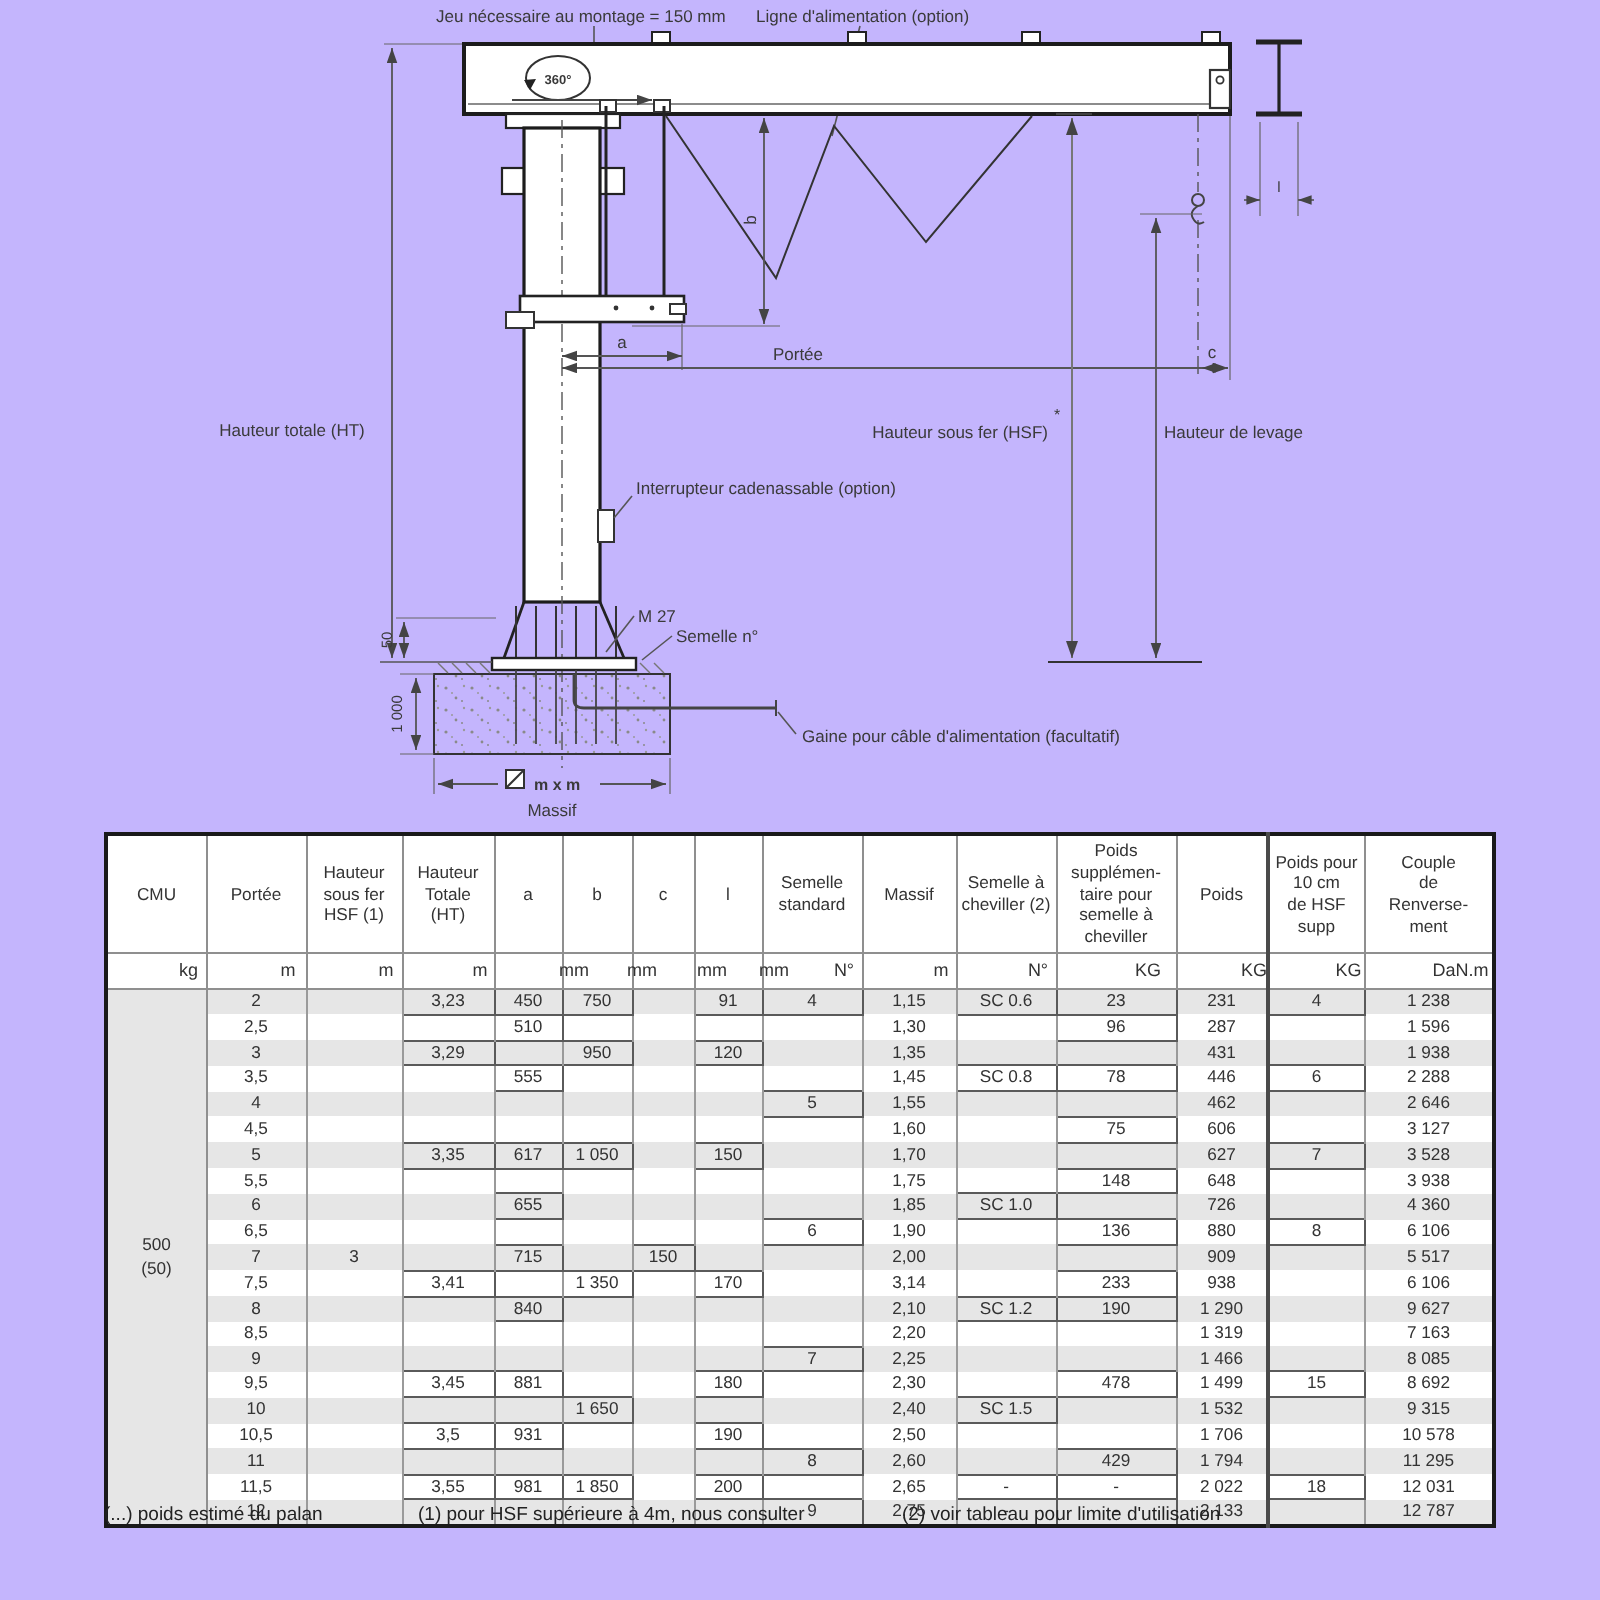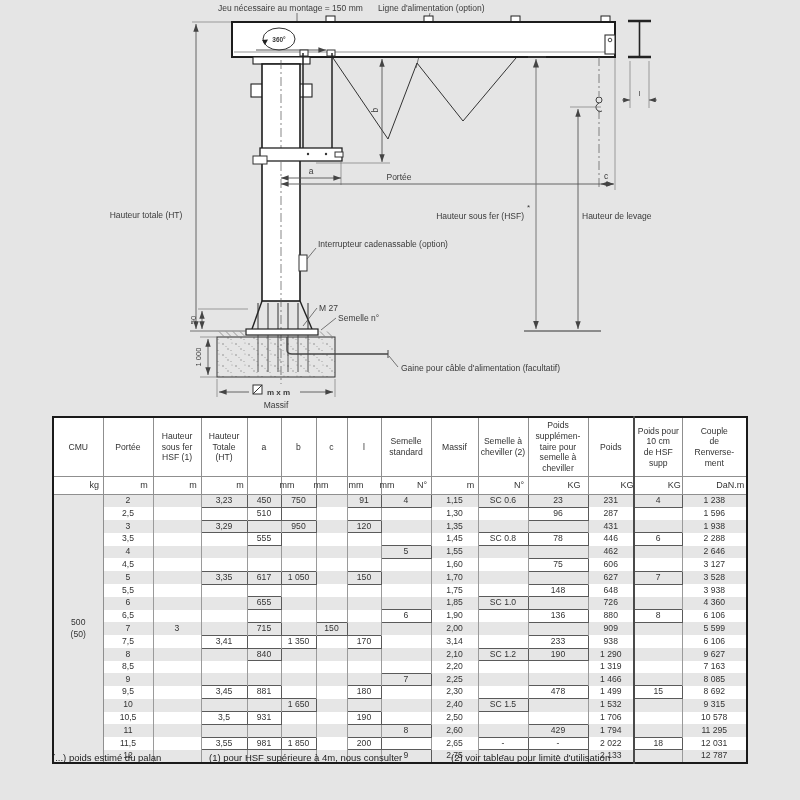--- a/index.html
+++ b/index.html
@@ -1,16 +1,16 @@
 <!DOCTYPE html>
 <html><head>
 <meta charset="utf-8">
 <style>
   html,body{margin:0;padding:0;background:#fff;}
-  .sheet{position:relative;width:800px;height:800px;background:#e5e5e5;overflow:hidden;
+  .sheet{position:relative;width:800px;height:800px;background:#c4b5fd;overflow:hidden;
          font-family:"Liberation Sans",sans-serif;color:#3a3a3a;}
   .diagram{position:absolute;top:0;left:0;}
   svg text{fill:#3a3a3a;font-family:"Liberation Sans",sans-serif;font-size:8.5px;}
   .tbl-wrap{position:absolute;top:416px;left:52px;}
   table{border-collapse:collapse;table-layout:fixed;width:694px;border:2px solid #1a1a1a;
         font-size:8.5px;color:#333;}
   th{border:1px solid #8f8f8f;font-weight:normal;text-align:center;vertical-align:middle;
      white-space:pre-line;padding:1px 0;background:#fff;font-size:8.6px;line-height:1.25;}
   thead tr.hdr th{height:56px;}
   thead tr.units th{height:15px;font-size:9px;padding-left:32px;}
@@ -442,21 +442,21 @@
             <td class="vbox">715</td>
             <td></td>
             <td class="vbox">150</td>
             <td></td>
             <td></td>
             <td>2,00</td>
             <td></td>
             <td></td>
             <td>909</td>
             <td class="thick-l"></td>
-            <td>5 599</td>
+            <td>5 517</td>
           </tr>
           <tr>
             <td>7,5</td>
             <td></td>
             <td class="vbox">3,41</td>
             <td></td>
             <td class="vbox">1 350</td>
             <td></td>
             <td class="vbox">170</td>
             <td></td>

